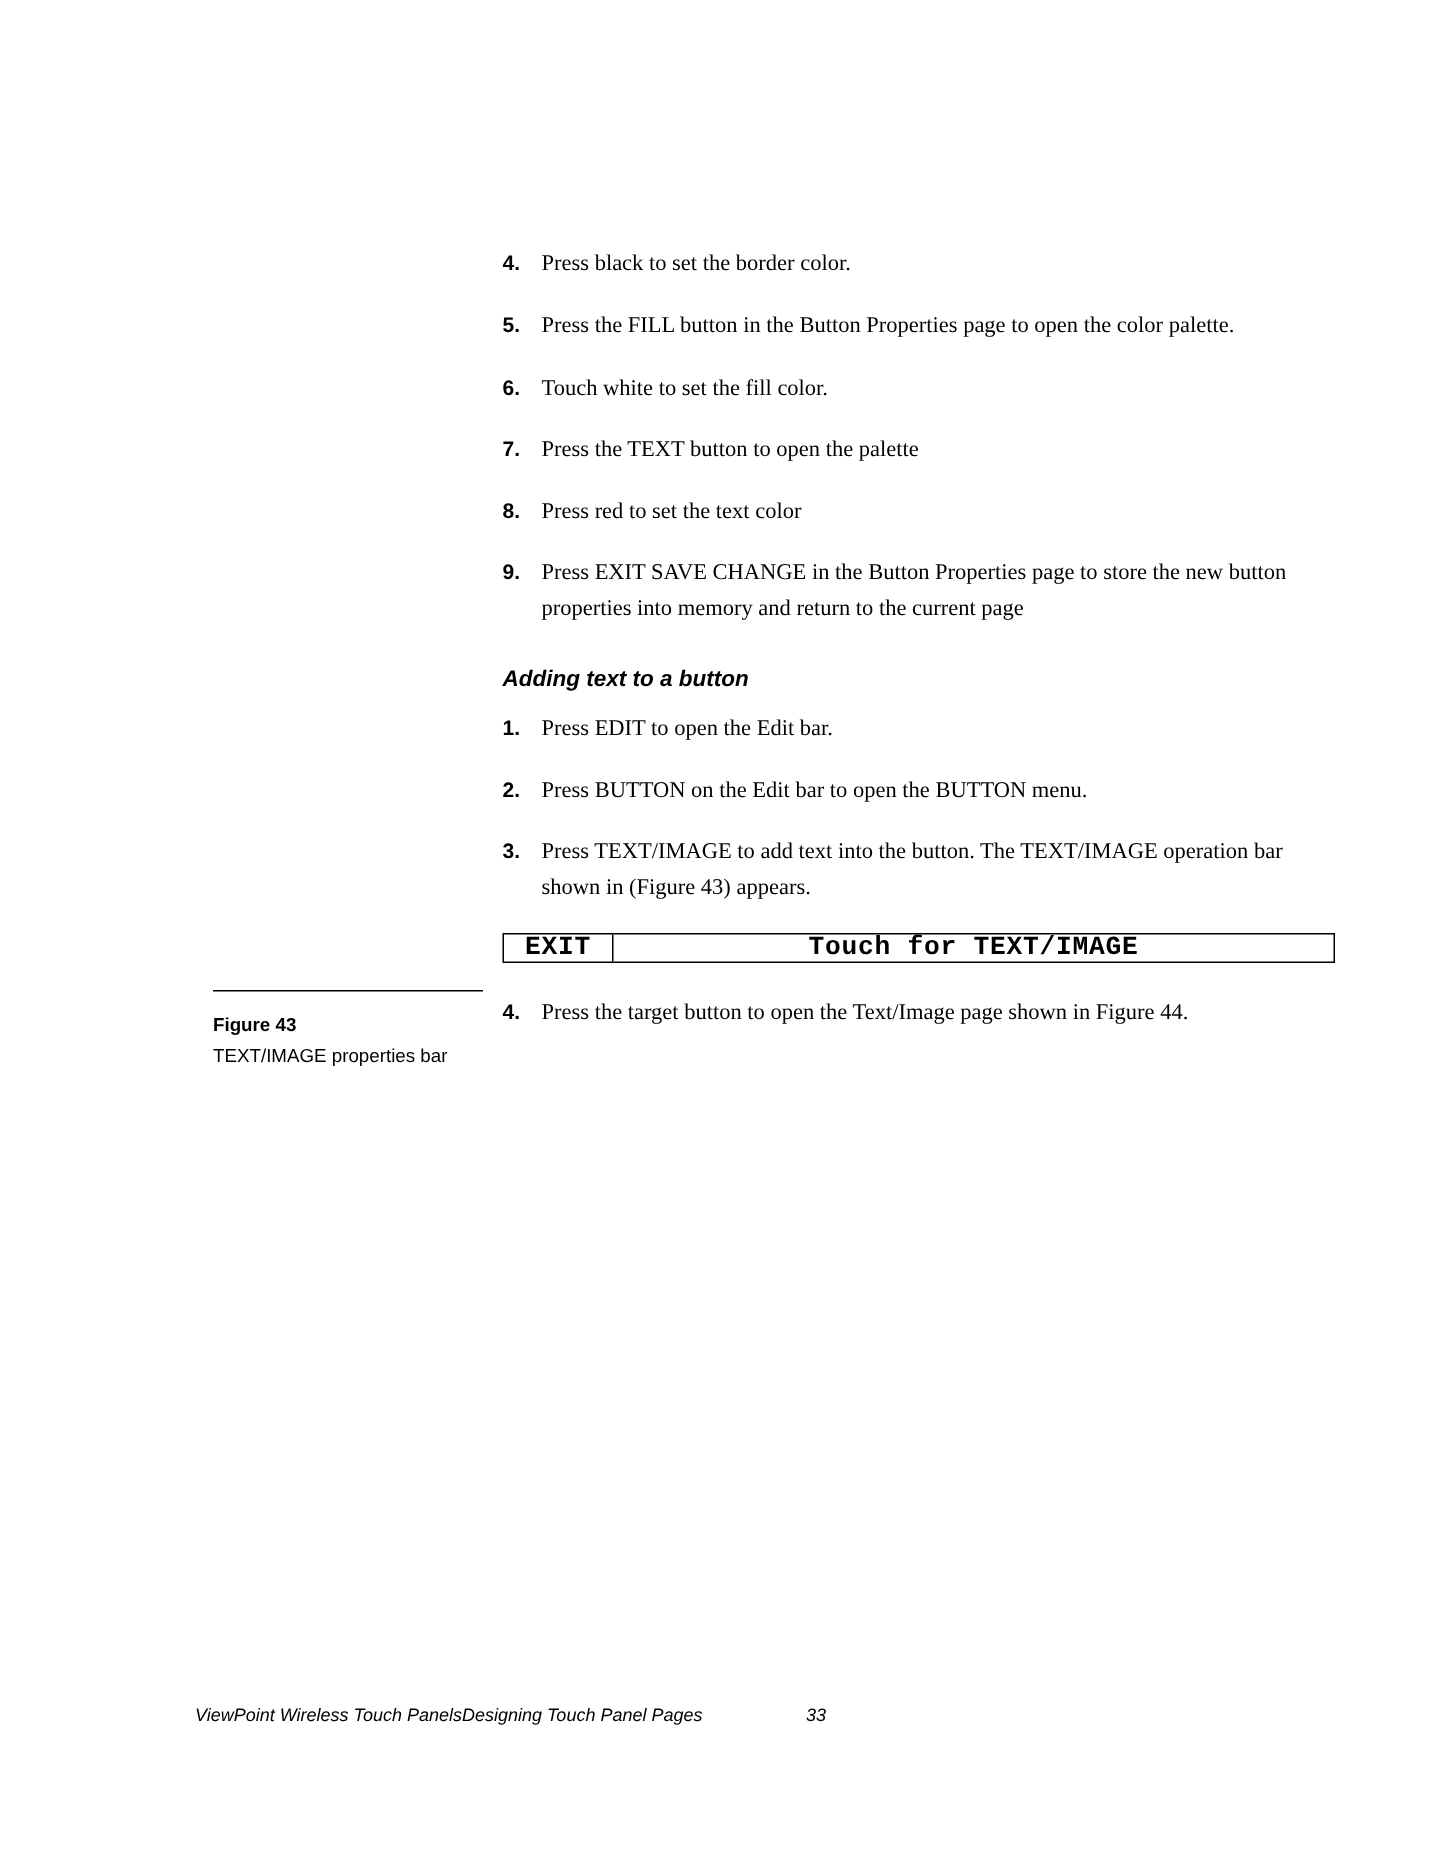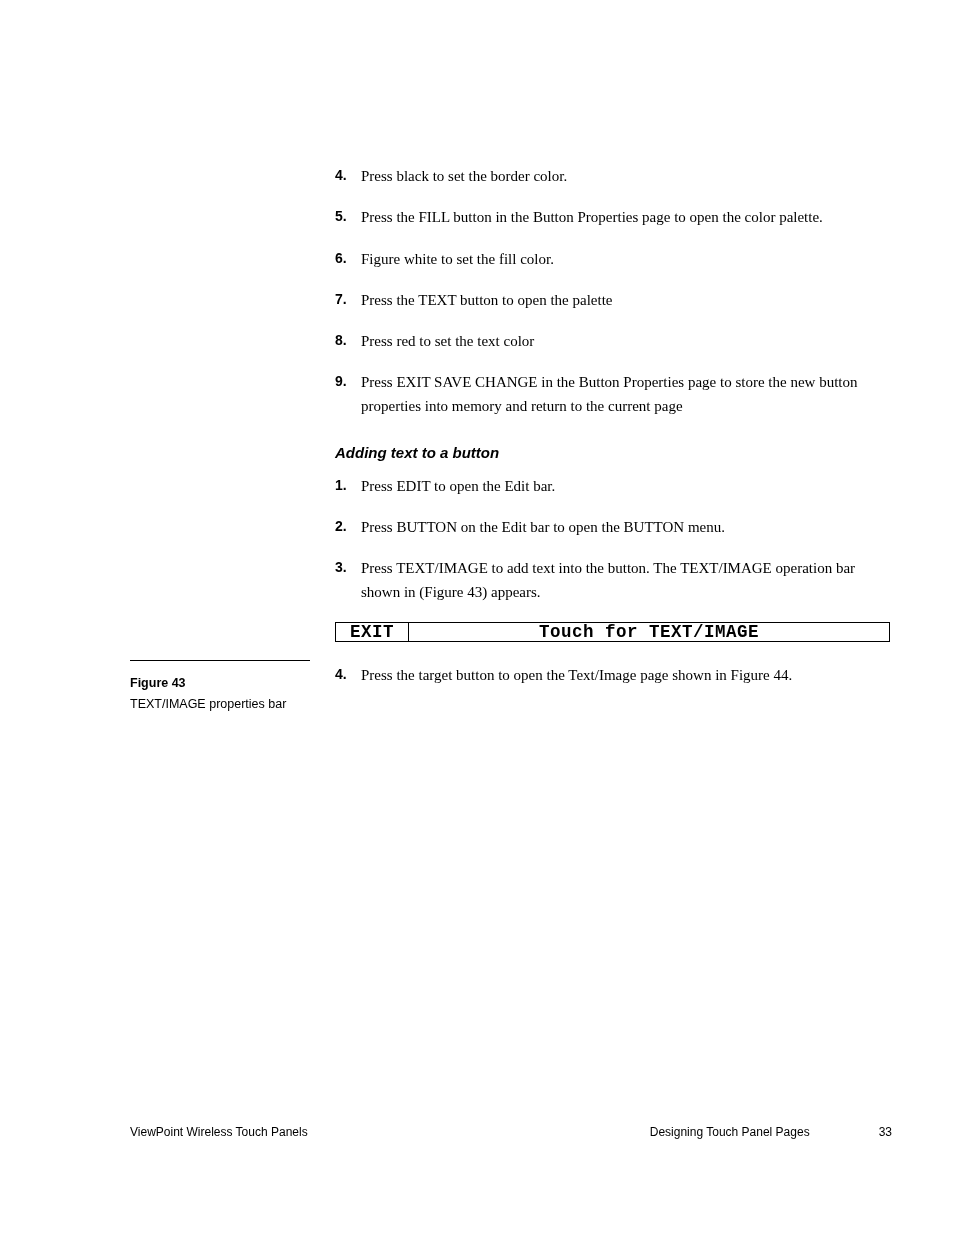--- a/index.html
+++ b/index.html
@@ -44,21 +44,21 @@
       font-size: 15px;
       margin-top: 26px;
       margin-bottom: 14px;
     }
     .intro-para {
       line-height: 1.55;
       margin-bottom: 18px;
     }
     .sidebar {
       position: absolute;
-      left: 130px;
+      left: 142px;
       top: 660px;
       width: 180px;
       border-top: 1.5px solid #000;
       padding-top: 12px;
       font-family: Arial, Helvetica, sans-serif;
       font-size: 12.5px;
       line-height: 1.7;
     }
     .sidebar .fig-label {
       font-weight: bold;
@@ -83,28 +83,29 @@
     }
     .op-rest {
       flex: 1;
       display: flex;
       align-items: center;
       justify-content: center;
       padding: 0 14px;
     }
     .footer {
       position: absolute;
-      bottom: 96px;
+      bottom: 85px;
       left: 130px;
       right: 62px;
       display: flex;
-      justify-content: space-between;
+      justify-content: flex-start;
       align-items: baseline;
       font-family: Arial, Helvetica, sans-serif;
       font-size: 12px;
+      font-style: italic;
     }
     .footer .right-group {
       display: flex;
       align-items: baseline;
       gap: 26px;
     }
     .footer .page-num {
       font-size: 12px;
       margin-left: 43px;
     }
@@ -117,21 +118,21 @@
   <div class="list-item">
     <span class="list-num">4.</span>
     <span class="list-text">Press black to set the border color.</span>
   </div>
   <div class="list-item">
     <span class="list-num">5.</span>
     <span class="list-text">Press the FILL button in the Button Properties page to open the color palette.</span>
   </div>
   <div class="list-item">
     <span class="list-num">6.</span>
-    <span class="list-text">Figure white to set the fill color.</span>
+    <span class="list-text">Touch white to set the fill color.</span>
   </div>
   <div class="list-item">
     <span class="list-num">7.</span>
     <span class="list-text">Press the TEXT button to open the palette</span>
   </div>
   <div class="list-item">
     <span class="list-num">8.</span>
     <span class="list-text">Press red to set the text color</span>
   </div>
   <div class="list-item">

